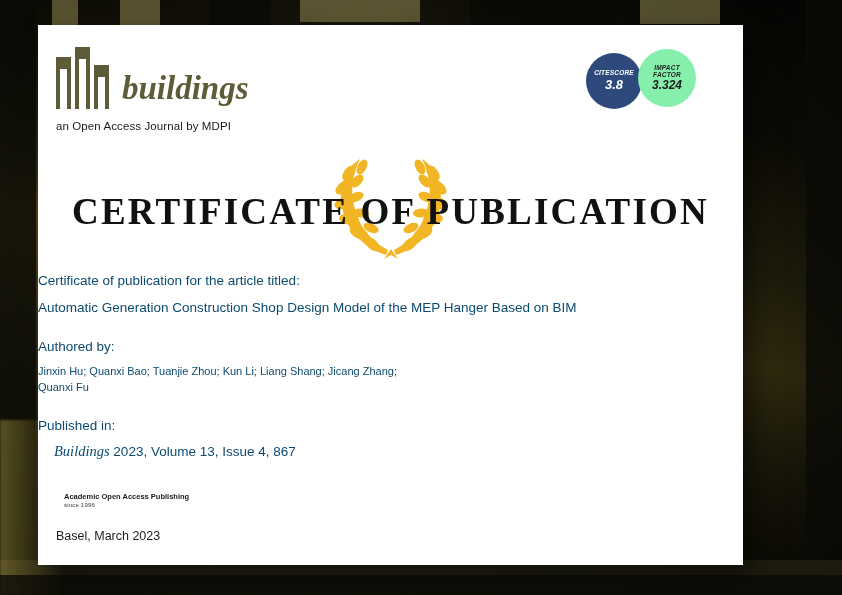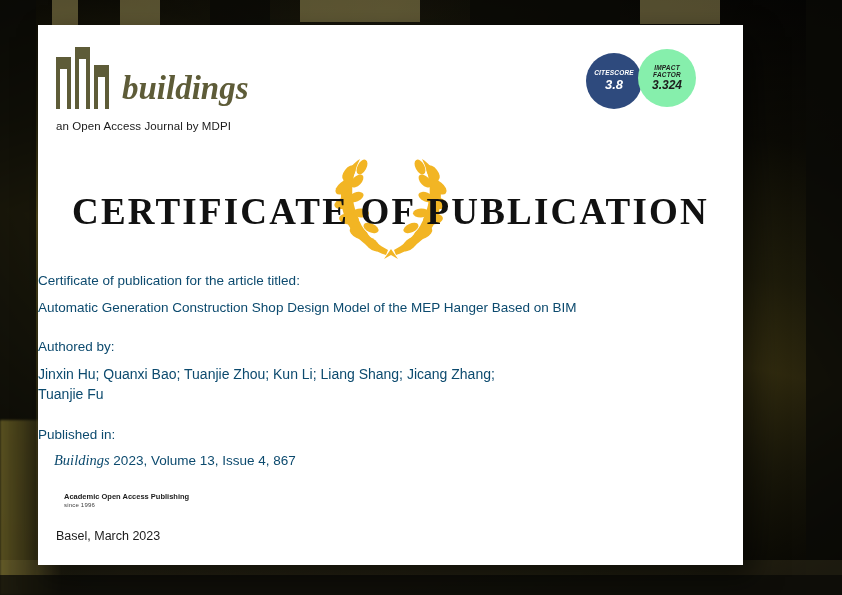--- a/index.html
+++ b/index.html
@@ -188,21 +188,21 @@
   }
   .line-article {
     font-size: 13.5px;
     margin-bottom: 24px;
   }
   .line-authored {
     font-size: 13.5px;
     margin-bottom: 10px;
   }
   .line-authors {
-    font-size: 14px;
+    font-size: 11px;
     line-height: 1.45;
     margin-bottom: 22px;
   }
   .line-published {
     font-size: 13.5px;
     margin-bottom: 10px;
   }
   .line-journal {
     font-size: 13.5px;
     padding-left: 16px;
@@ -353,21 +353,21 @@
       </svg>
       <div class="cert-title">CERTIFICATE OF PUBLICATION</div>
     </div>
 
     <div class="body-text">
       <div class="line-intro">Certificate of publication for the article titled:</div>
       <div class="line-article">Automatic Generation Construction Shop Design Model of the MEP Hanger Based on BIM</div>
       <div class="line-authored">Authored by:</div>
       <div class="line-authors">
         <span>Jinxin Hu; Quanxi Bao; Tuanjie Zhou; Kun Li; Liang Shang; Jicang Zhang;</span><br>
-        <span>Tuanjie Fu</span>
+        <span>Quanxi Fu</span>
       </div>
       <div class="line-published">Published in:</div>
       <div class="line-journal">
         <i>Buildings</i>
         <span>2023, Volume 13, Issue 4, 867</span>
       </div>
     </div>
 
     <div class="footer-logo">
       <div class="mdpi-tag">

